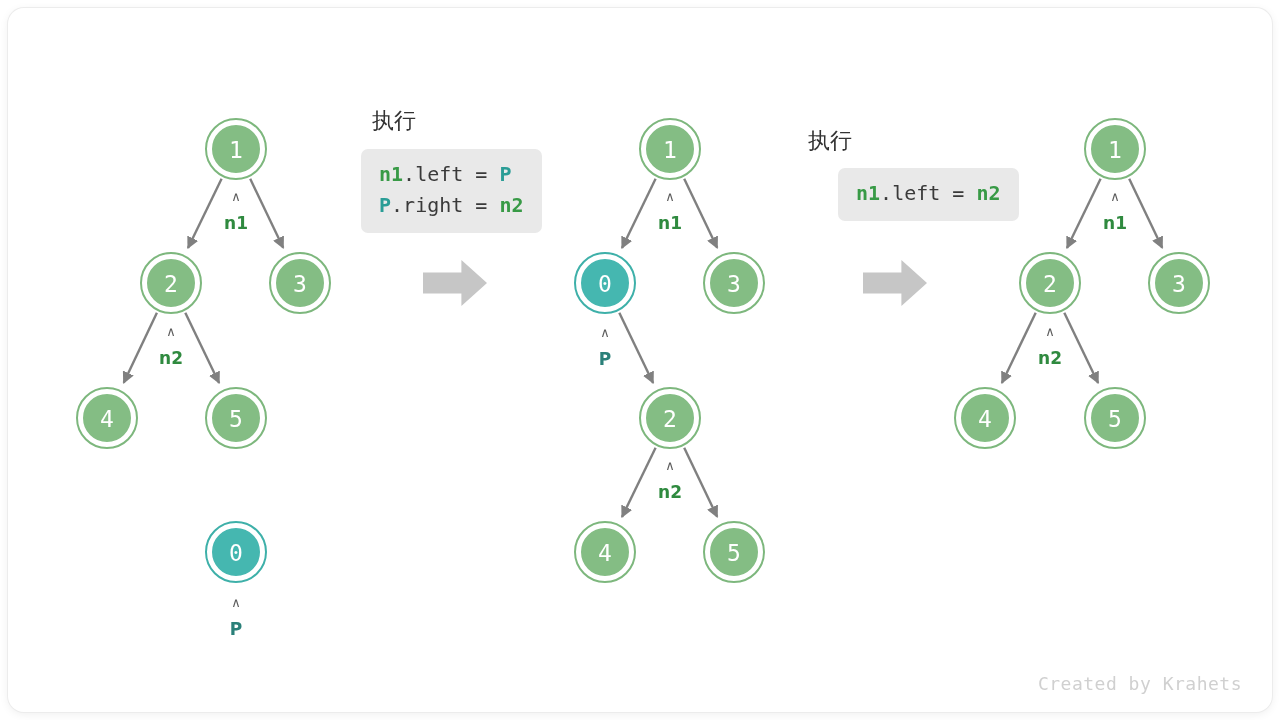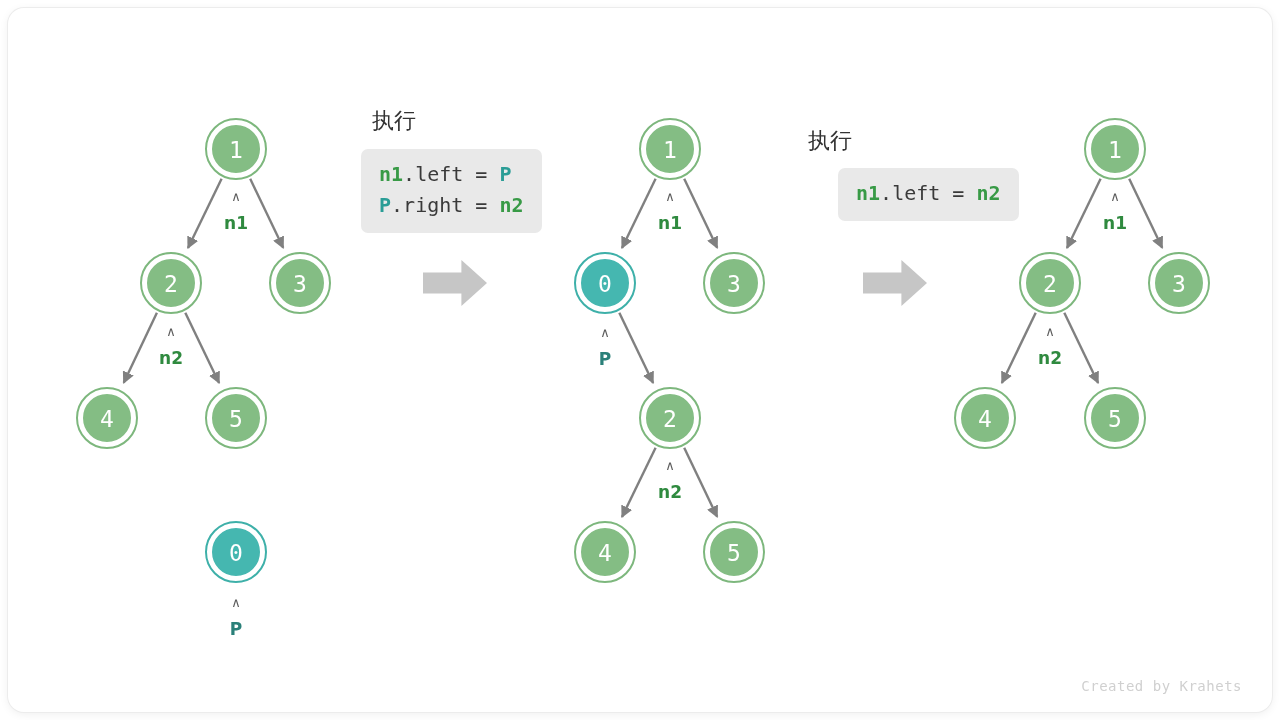--- a/index.html
+++ b/index.html
@@ -75,21 +75,21 @@
     white-space: pre;
   }
   .tok-green { color: #389a46; font-weight: bold; }
   .tok-teal  { color: #2a9d96; font-weight: bold; }
   .tok-plain { color: #3a3a3a; }
   .footer {
     position: absolute;
     right: 30px;
     bottom: 18px;
     font-family: "DejaVu Sans Mono", monospace;
-    font-size: 14px;
+    font-size: 18px;
     color: #d0d0d0;
     letter-spacing: 0.5px;
   }
 </style>
 </head>
 <body>
 
 <div id="stage">
   <div id="card">
 

